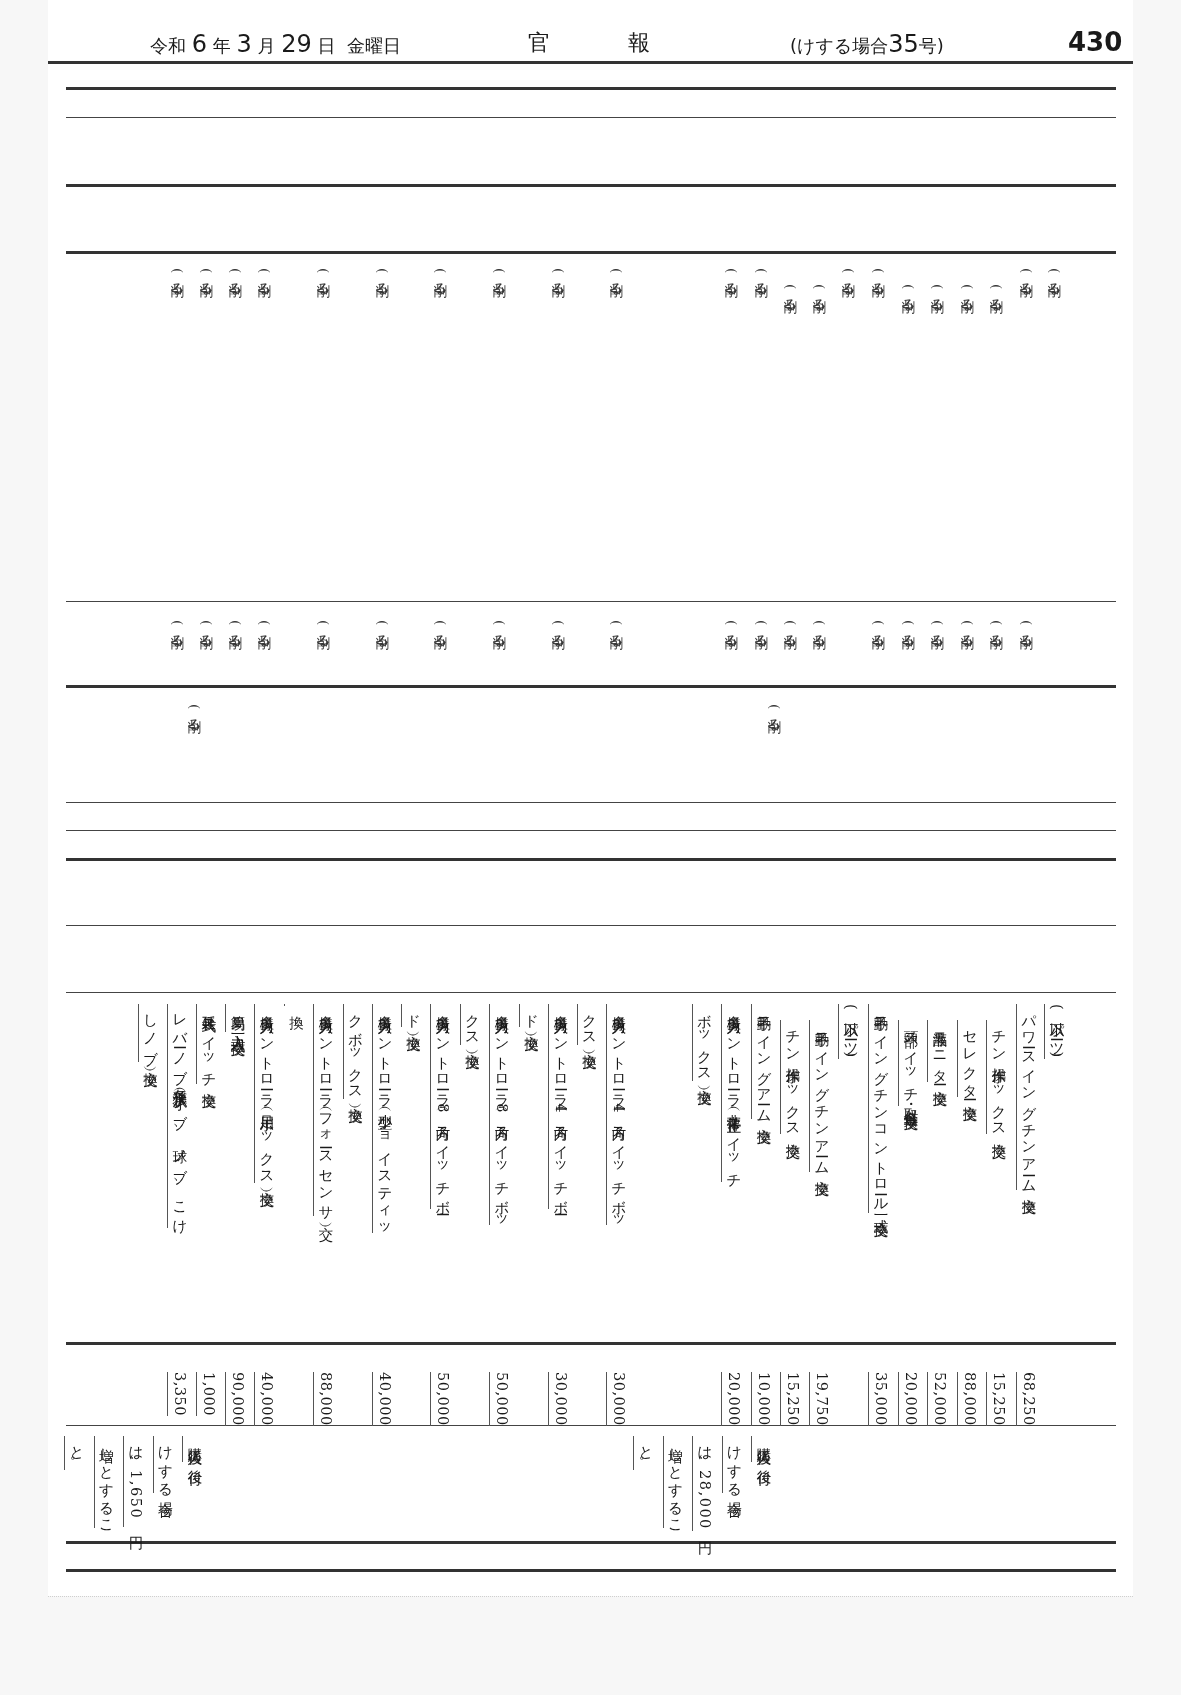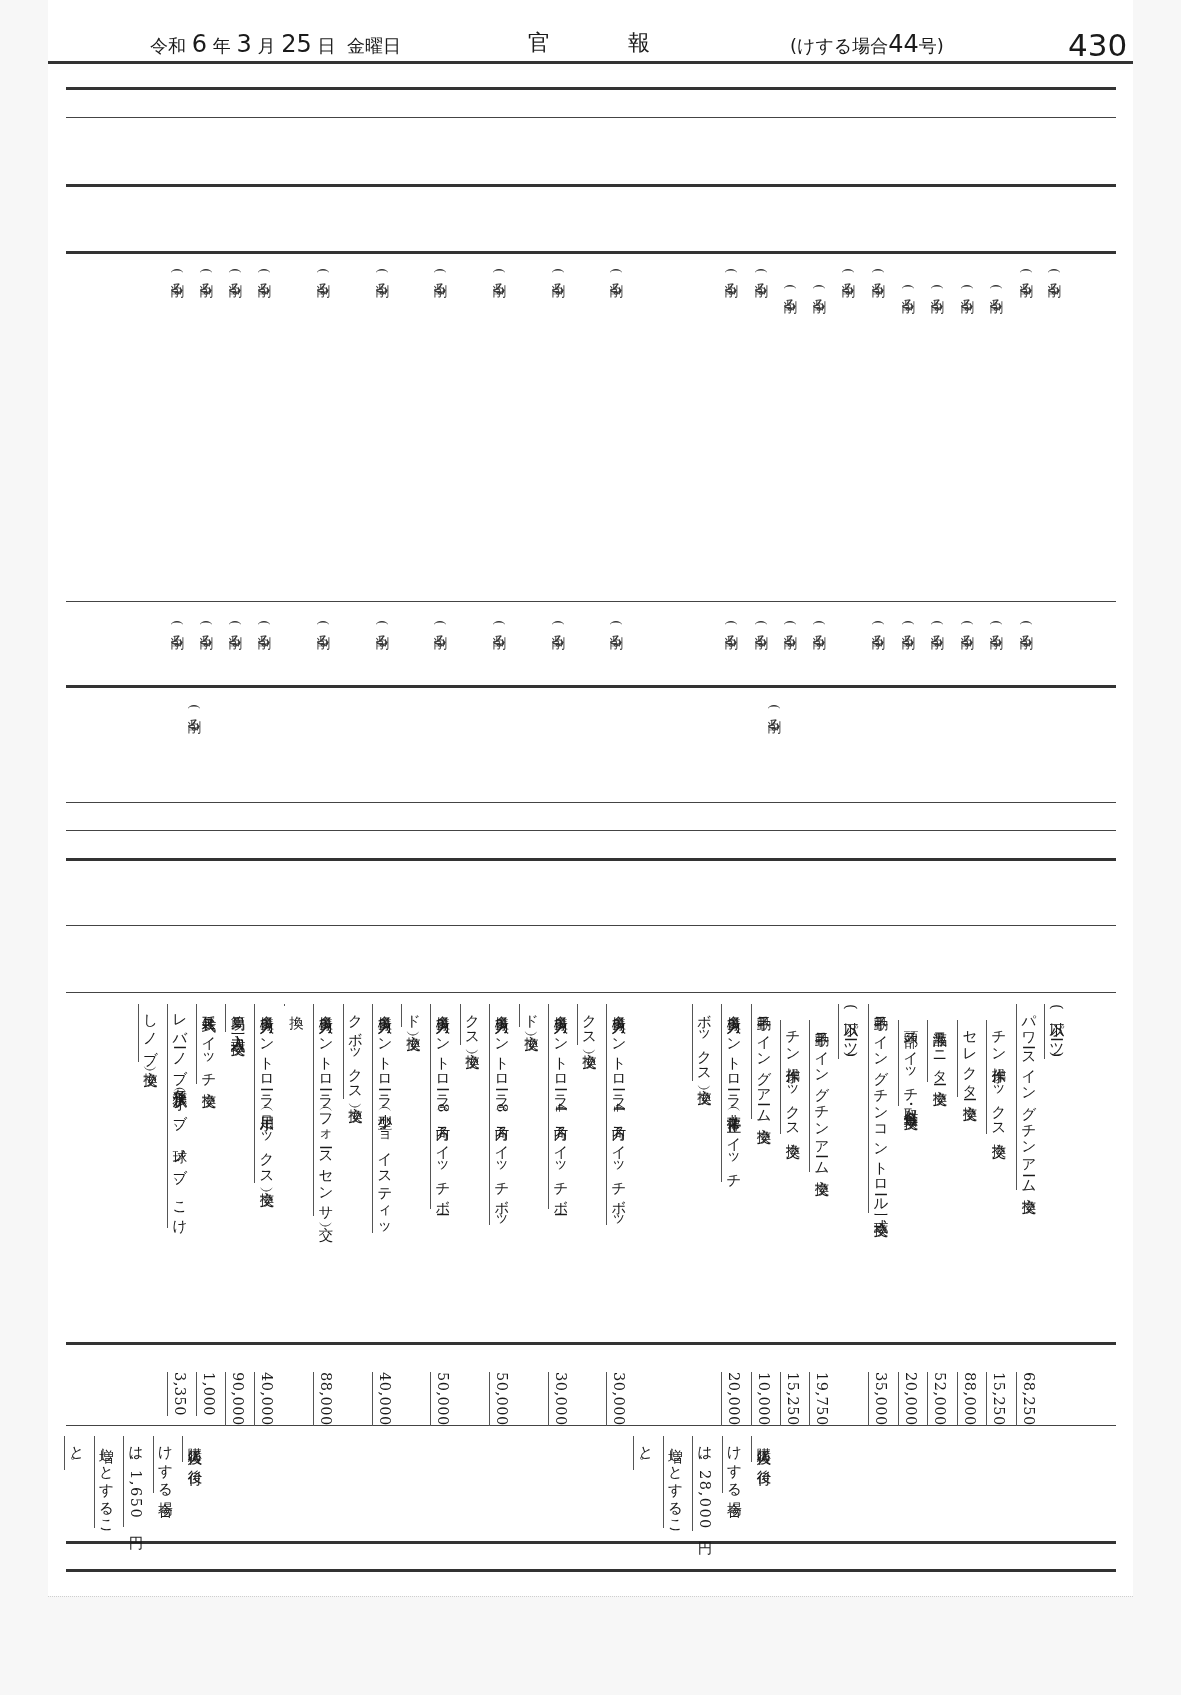--- a/index.html
+++ b/index.html
@@ -6,49 +6,49 @@
   body { width:1181px; height:1695px; background:#f7f7f7; position:relative; overflow:hidden;
          font-family:"DejaVu Serif","Liberation Serif",serif; color:#1a1a1a; }
   .page { position:absolute; left:48px; top:0; width:1085px; height:1596px; background:#fff; }
   .page-bottom { position:absolute; left:48px; top:1596px; width:1085px; border-top:1px dotted #cfcfcf; }
   .hdr { position:absolute; top:26px; height:36px; font-family:"DejaVu Sans","Liberation Sans",sans-serif; white-space:nowrap; }
   .hdr-date { left:150px; font-size:18px; top:30px; }
   .hdr-date .big { font-size:24px; }
   .hdr-title { font-size:22px; top:28px; letter-spacing:0; }
   .hdr-issue { left:790px; font-size:18px; top:30px; }
   .hdr-issue .big { font-size:24px; }
-  .hdr-page { left:1068px; font-size:31px; top:27px; }
+  .hdr-page { left:1068px; font-size:26px; top:27px;font-weight:bold; }
   .rule { position:absolute; left:66px; width:1050px; height:0; border-top:1.5px solid #444; }
   .rule.thick { border-top:3px solid #333; }
   .rule.top { left:48px; width:1085px; border-top:3px solid #333; }
   .vcol { position:absolute; writing-mode:vertical-rl; font-size:14.5px; line-height:22px; white-space:nowrap; letter-spacing:1.5px; }
   .vcol.ul { border-left:1.5px solid #555; padding-left:1px; }
   .num { position:absolute; writing-mode:vertical-rl; font-size:14.5px; line-height:22px; white-space:nowrap; border-left:1.5px solid #555; padding-left:1px; letter-spacing:0.5px; }
   .kezuru { position:absolute; writing-mode:vertical-rl; font-size:13.5px; line-height:18px; white-space:nowrap; color:#333; }
 </style>
 </head>
 <body>
 
 <div class="page"></div>
 <div class="page-bottom"></div>
 
 <div class="hdr hdr-date">
   <span>令和</span>
   <span class="big">6</span>
   <span>年</span>
   <span class="big">3</span>
   <span>月</span>
-  <span class="big">25</span>
+  <span class="big">29</span>
   <span>日</span>
   &nbsp;<span>金曜日</span>
 </div>
 <div class="hdr hdr-title" style="left:528px;">官</div>
 <div class="hdr hdr-title" style="left:628px;">報</div>
 <div class="hdr hdr-issue">
-  <span>(けする場合</span><span class="big">44</span><span>号)</span>
+  <span>(けする場合</span><span class="big">35</span><span>号)</span>
 </div>
 <div class="hdr hdr-page">430</div>
 
 <div class="rule top" style="top:61px;"></div>
 <div class="rule thick" style="top:87px;"></div>
 <div class="rule" style="top:117px;"></div>
 <div class="rule thick" style="top:184px;"></div>
 <div class="rule thick" style="top:251px;"></div>
 <div class="rule" style="top:601px;"></div>
 <div class="rule thick" style="top:685px;"></div>

